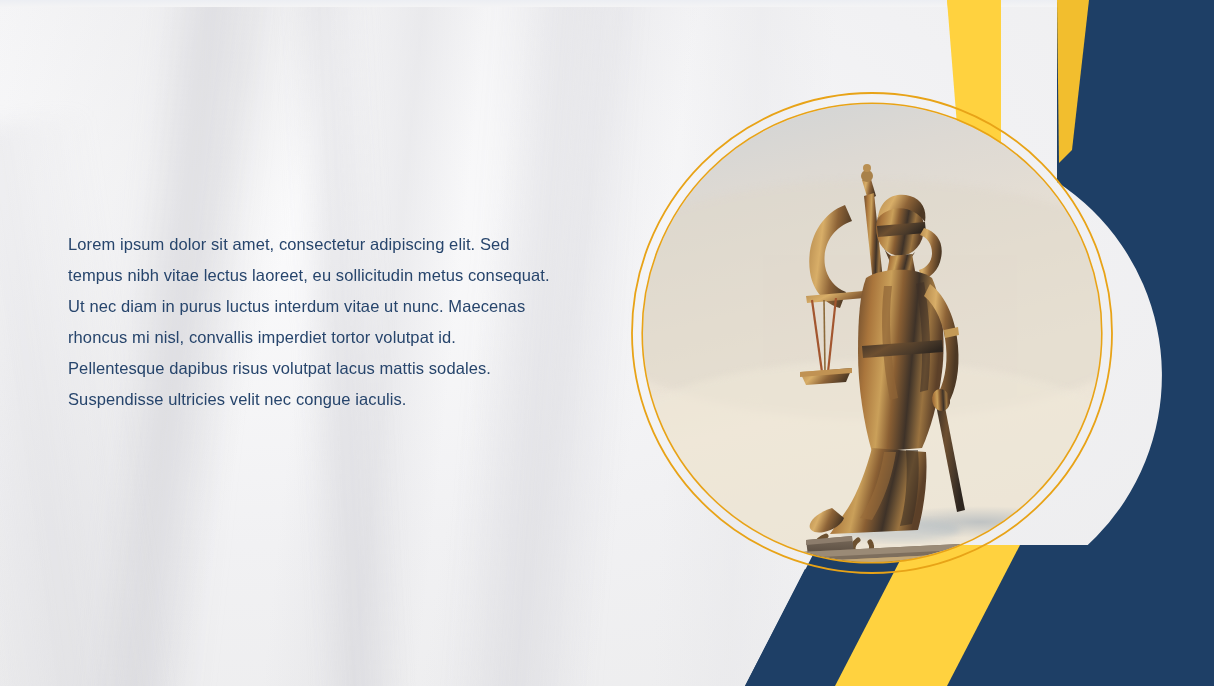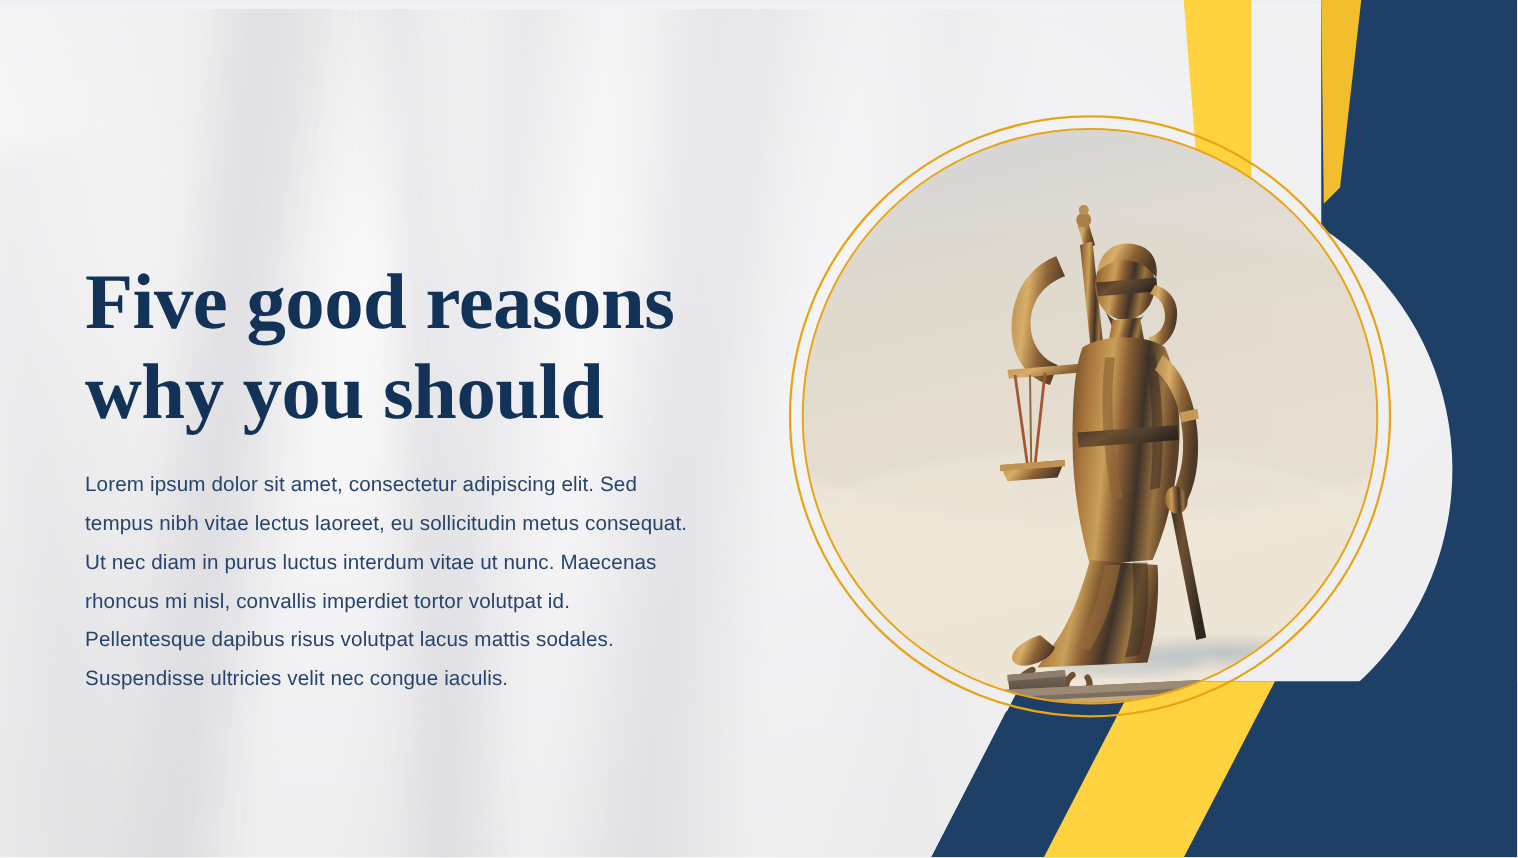--- a/index.html
+++ b/index.html
@@ -239,22 +239,20 @@
         <path d="M796,562 L958,554 L958,560 L796,568 Z" fill="#c4a878"></path>
         <path d="M798,588 L960,580 L960,586 L798,594 Z" fill="#7e6442"></path>
       </g>
     </g>
 
     <circle cx="872" cy="333" r="229.8" fill="none" stroke="#E8A317" stroke-width="1.6"></circle>
     <circle cx="872" cy="333" r="240" fill="none" stroke="#E8A317" stroke-width="1.8"></circle>
   </svg>
 
   <div class="text-col">
-    <h1 class="title">Five good reasons
-why you should</h1>
     <p class="body-copy">Lorem ipsum dolor sit amet, consectetur adipiscing elit. Sed
 tempus nibh vitae lectus laoreet, eu sollicitudin metus consequat.
 Ut nec diam in purus luctus interdum vitae ut nunc. Maecenas
 rhoncus mi nisl, convallis imperdiet tortor volutpat id.
 Pellentesque dapibus risus volutpat lacus mattis sodales.
 Suspendisse ultricies velit nec congue iaculis.</p>
   </div>
 
 </div>
 

